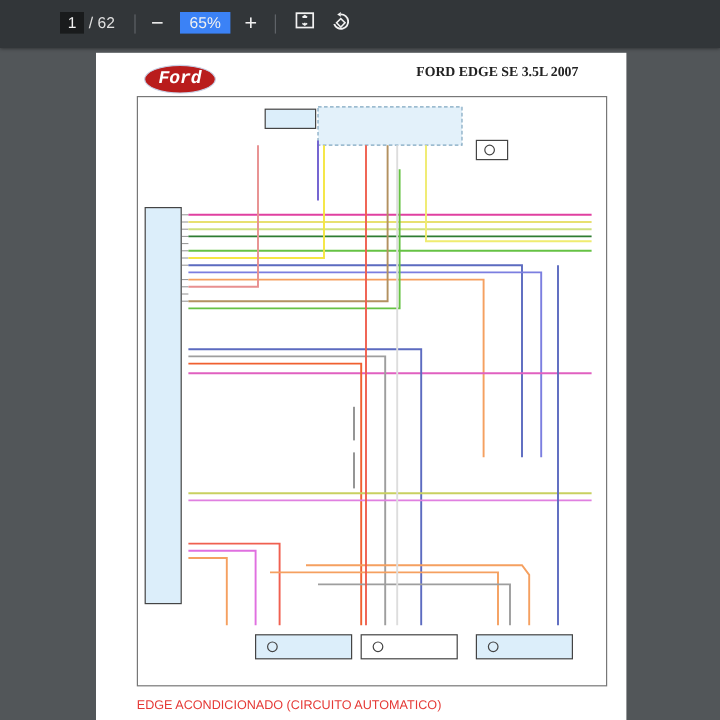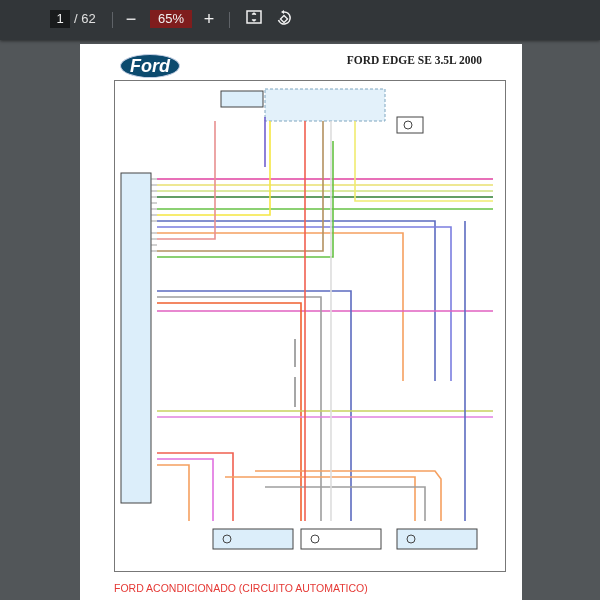--- a/index.html
+++ b/index.html
@@ -3,24 +3,24 @@
 <meta charset="utf-8">
 <style>
   html,body{margin:0;padding:0;}
   body{width:600px;height:600px;overflow:hidden;background:#525659;font-family:"Liberation Sans",sans-serif;position:relative;}
   .toolbar{position:absolute;left:0;top:0;width:600px;height:40px;background:#323639;box-shadow:0 1px 3px rgba(0,0,0,.5);}
   .tb{position:absolute;top:10px;height:18px;line-height:18px;color:#f1f1f1;font-size:13px;}
   .pg-input{left:50px;width:20px;background:#191b1c;text-align:center;}
   .pg-total{left:74px;color:#e0e0e0;}
   .sep{position:absolute;top:12px;width:1px;height:16px;background:#5f6368;}
   .zoom-btn{width:18px;text-align:center;font-size:18px;cursor:pointer;}
-  .zoom-val{left:150px;width:42px;background:#7f1d1d;text-align:center;}
+  .zoom-val{left:150px;width:42px;background:#3b82f6;text-align:center;}
   .icon-btn{width:18px;text-align:center;cursor:pointer;}
   .page{position:absolute;left:80px;top:44px;width:442px;height:560px;background:#ffffff;}
-  .ford-logo{position:absolute;left:40px;top:10px;width:58px;height:22px;border-radius:50%;background:#0c4a6e;border:1.5px solid #c7d1e6;color:#fff;font-family:Liberation Sans, sans-serif;font-style:italic;font-weight:bold;font-size:18px;text-align:center;line-height:22px;}
+  .ford-logo{position:absolute;left:40px;top:10px;width:58px;height:22px;border-radius:50%;background:#b91c1c;border:1.5px solid #c7d1e6;color:#fff;font-family:Liberation Mono, monospace;font-style:italic;font-weight:bold;font-size:15px;text-align:center;line-height:22px;}
   .doc-title{position:absolute;right:40px;top:10px;font-family:"Liberation Serif",serif;font-weight:bold;font-size:11.5px;color:#222;}
   .diagram{position:absolute;left:34px;top:36px;width:390px;height:490px;border:1px solid #777;}
   .footer{position:absolute;left:34px;top:538px;font-size:10.5px;color:#e53935;}
 </style>
 </head>
 <body>
 
 <div class="toolbar">
   <div class="tb pg-input">1</div>
   <div class="tb pg-total">/ 62</div>
@@ -39,21 +39,21 @@
     <svg width="16" height="16" viewBox="0 0 16 16">
         <path d="M8 2 A6 6 0 1 1 2.5 10" fill="none" stroke="#f1f1f1" stroke-width="1.6"></path>
         <path d="M8 0 L8 4 L5 2 Z" fill="#f1f1f1"></path>
         <rect x="5.5" y="6.5" width="5" height="5" transform="rotate(45 8 9)" fill="none" stroke="#f1f1f1" stroke-width="1.3"></rect>
       </svg>
   </div>
 </div>
 
 <div class="page">
   <div class="ford-logo">Ford</div>
-  <div class="doc-title">FORD EDGE SE 3.5L 2000</div>
+  <div class="doc-title">FORD EDGE SE 3.5L 2007</div>
 
   <div class="diagram">
     <svg width="390" height="490" viewBox="0 0 390 490">
 
       <rect x="6" y="92" width="30" height="330" fill="#dceefa" stroke="#444" stroke-width="1"></rect>
       <g stroke="#666" stroke-width="0.6">
         <line x1="36" y1="98" x2="42" y2="98"></line>
           <line x1="36" y1="104" x2="42" y2="104"></line>
           <line x1="36" y1="110" x2="42" y2="110"></line>
         <line x1="36" y1="116" x2="42" y2="116"></line>
@@ -113,14 +113,14 @@
 
       <rect x="98" y="448" width="80" height="20" fill="#dceefa" stroke="#444"></rect>
       <rect x="186" y="448" width="80" height="20" fill="#fff" stroke="#444"></rect>
       <rect x="282" y="448" width="80" height="20" fill="#dceefa" stroke="#444"></rect>
       <circle cx="112" cy="458" r="4" fill="none" stroke="#444"></circle>
       <circle cx="200" cy="458" r="4" fill="none" stroke="#444"></circle>
       <circle cx="296" cy="458" r="4" fill="none" stroke="#444"></circle>
     </svg>
   </div>
 
-  <div class="footer">FORD ACONDICIONADO (CIRCUITO AUTOMATICO)</div>
+  <div class="footer">EDGE ACONDICIONADO (CIRCUITO AUTOMATICO)</div>
 </div>
 
 </body></html>

